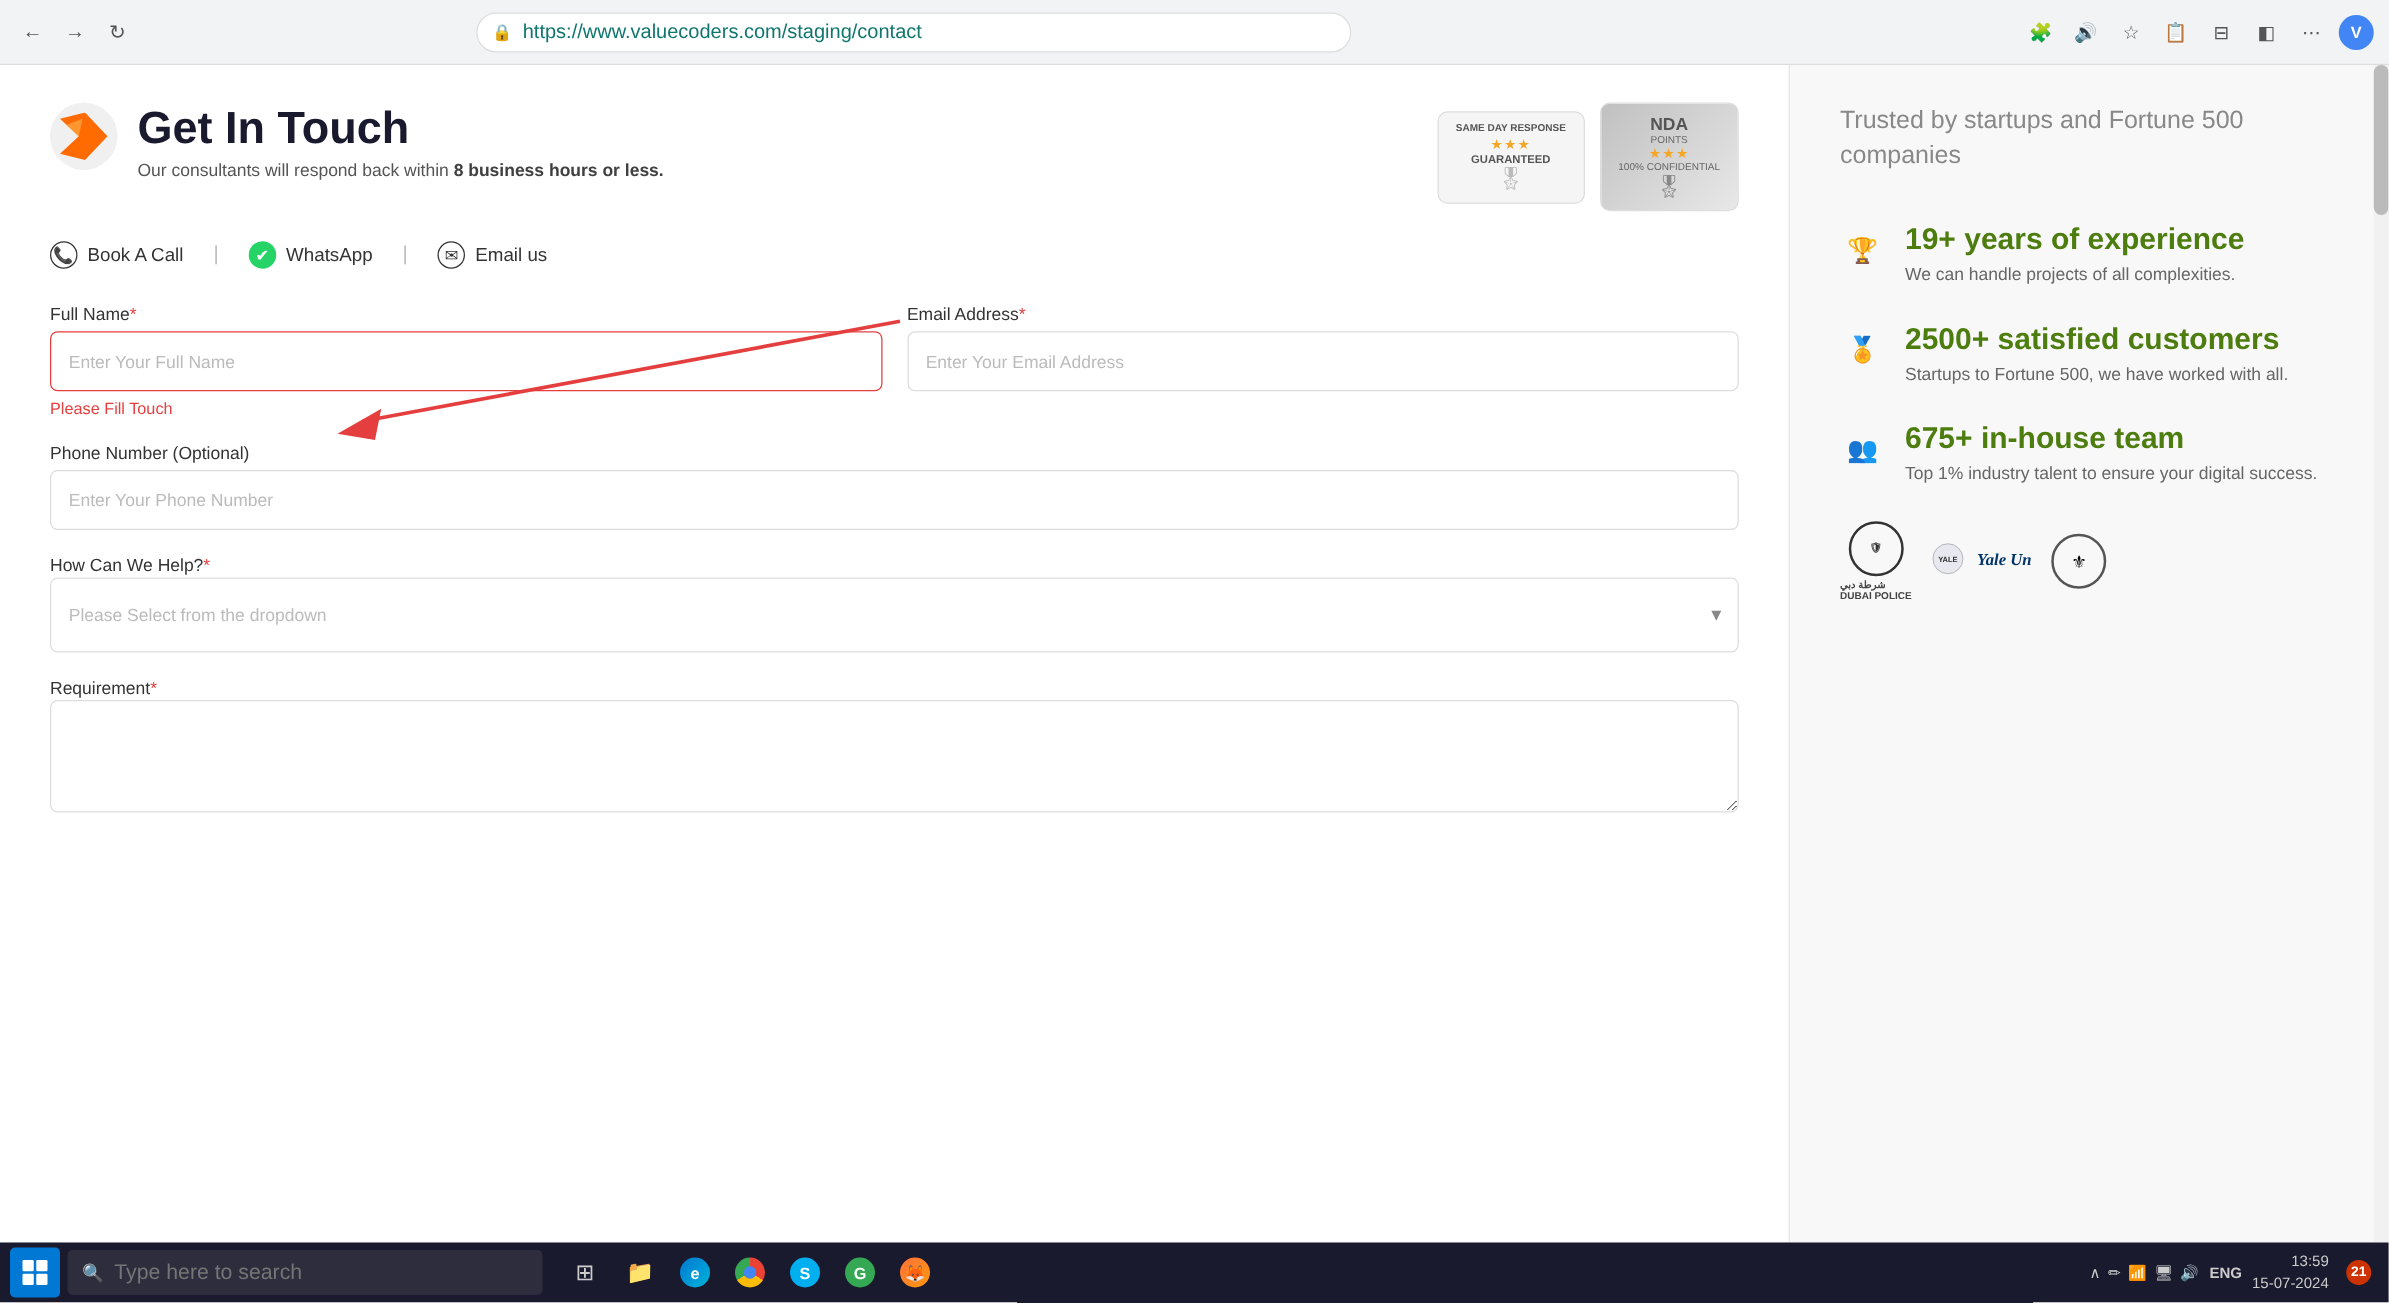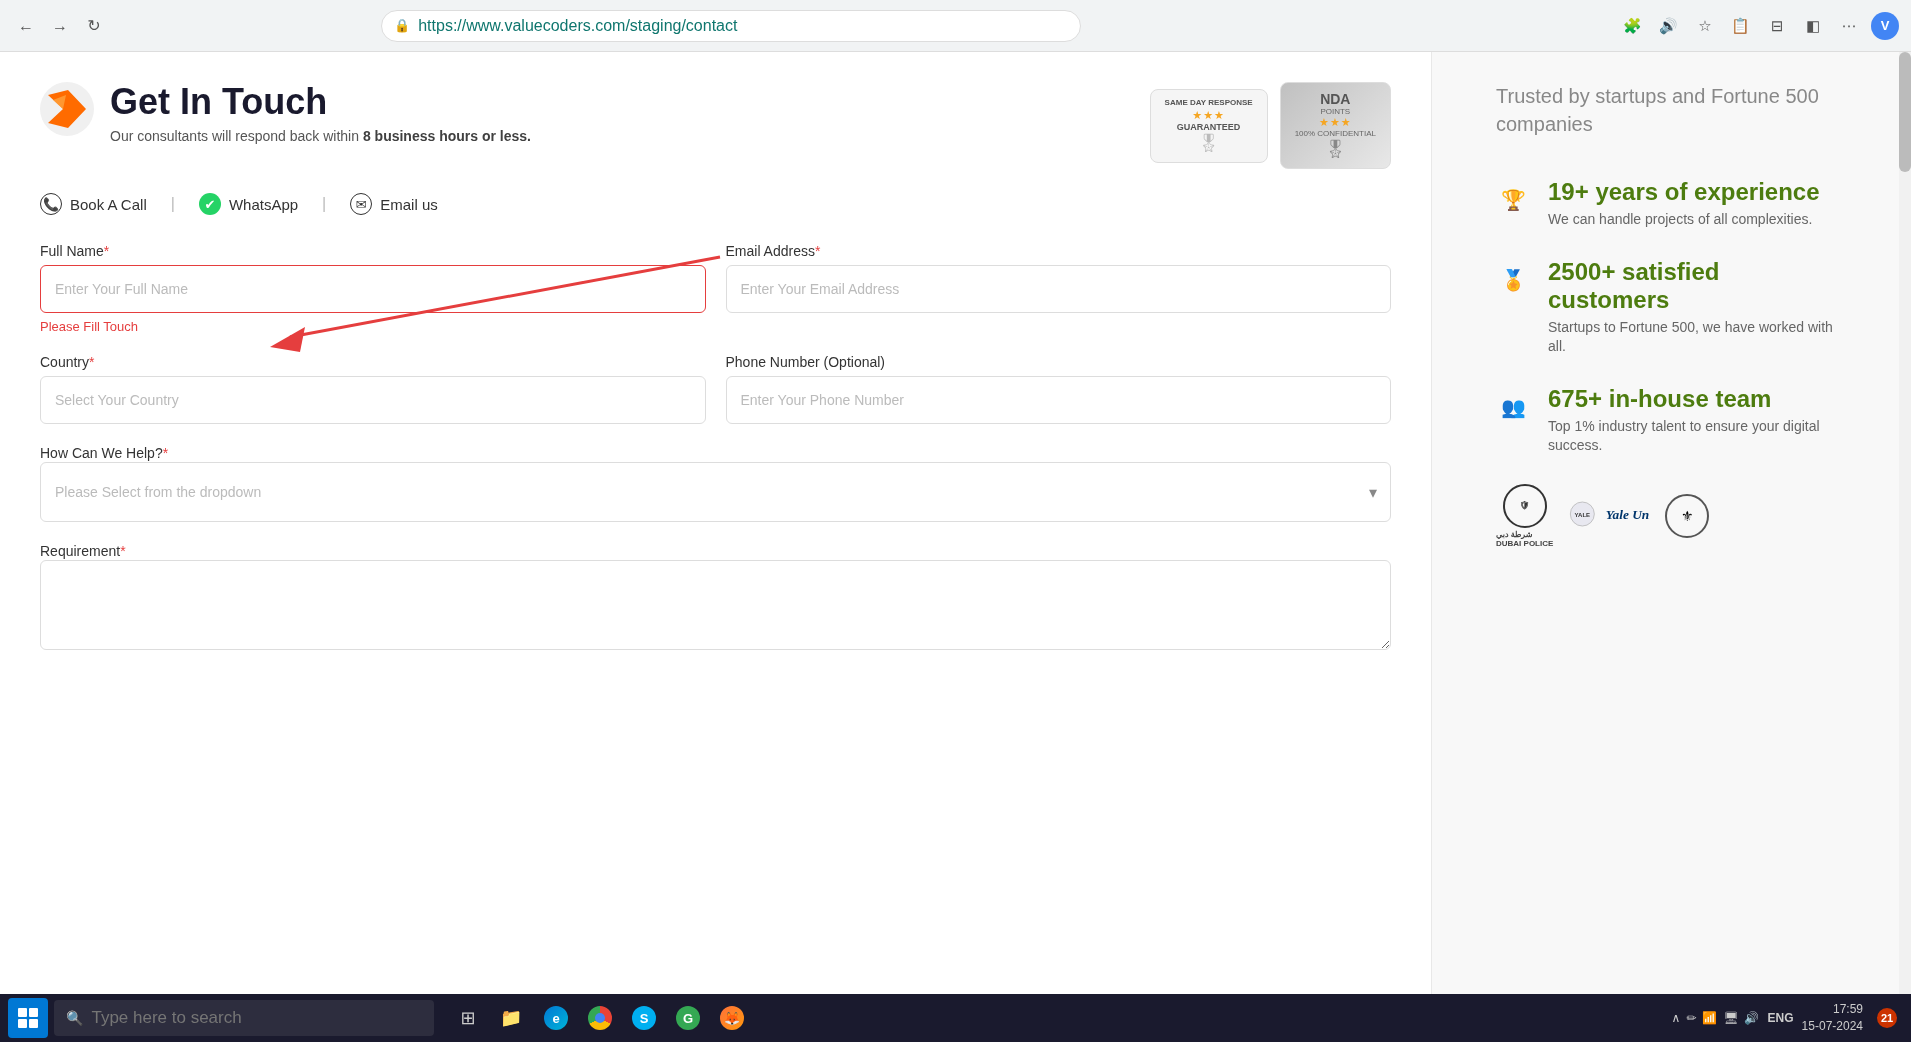--- a/index.html
+++ b/index.html
@@ -102,21 +102,21 @@
       background: white;
       overflow-y: auto;
       padding: 30px 40px;
       position: relative;
     }
 
     
     .right-sidebar {
       width: 480px;
       background: #f8f8f8;
-      padding: 30px 64px;
+      padding: 30px 40px;
       border-left: 1px solid #e8e8e8;
       flex-shrink: 0;
       overflow-y: auto;
       position: relative;
     }
 
     
     .scrollbar-track {
       position: absolute;
       right: 0;
@@ -619,26 +619,20 @@
       <div class="form-group">
         <label class="form-label">
           <span>Email Address</span><span class="asterisk">*</span>
         </label>
         <input class="form-input" type="email" placeholder="Enter Your Email Address" style="">
       </div>
     </div>
 
     <div class="form-row">
       <div class="form-group">
-        <label class="form-label">
-          <span>Country</span><span class="asterisk">*</span>
-        </label>
-        <input class="form-input" type="text" placeholder="Select Your Country" style="">
-      </div>
-      <div class="form-group">
         <label class="form-label">Phone Number (Optional)</label>
         <input class="form-input" type="tel" placeholder="Enter Your Phone Number" style="">
       </div>
     </div>
 
     <div class="full-width-group">
       <label class="form-label">
         <span>How Can We Help?</span><span class="asterisk">*</span>
       </label>
       <div class="form-select-wrapper">
@@ -757,20 +751,20 @@
   <div class="taskbar-right">
     <div class="system-tray">
       <span style="cursor:pointer;">∧</span>
       <span>✏</span>
       <span>📶</span>
       <span>🖥</span>
       <span>🔊</span>
     </div>
     <span class="lang-text">ENG</span>
     <div class="clock">
-      <div>17:59</div>
+      <div>13:59</div>
       <div>15-07-2024</div>
     </div>
     <div class="notification-icon">
       <span style="font-size:11px;background:#cc3300;color:white;border-radius:50%;width:20px;height:20px;display:flex;align-items:center;justify-content:center;font-weight:bold;">21</span>
     </div>
   </div>
 </div>
 
 </body></html>

